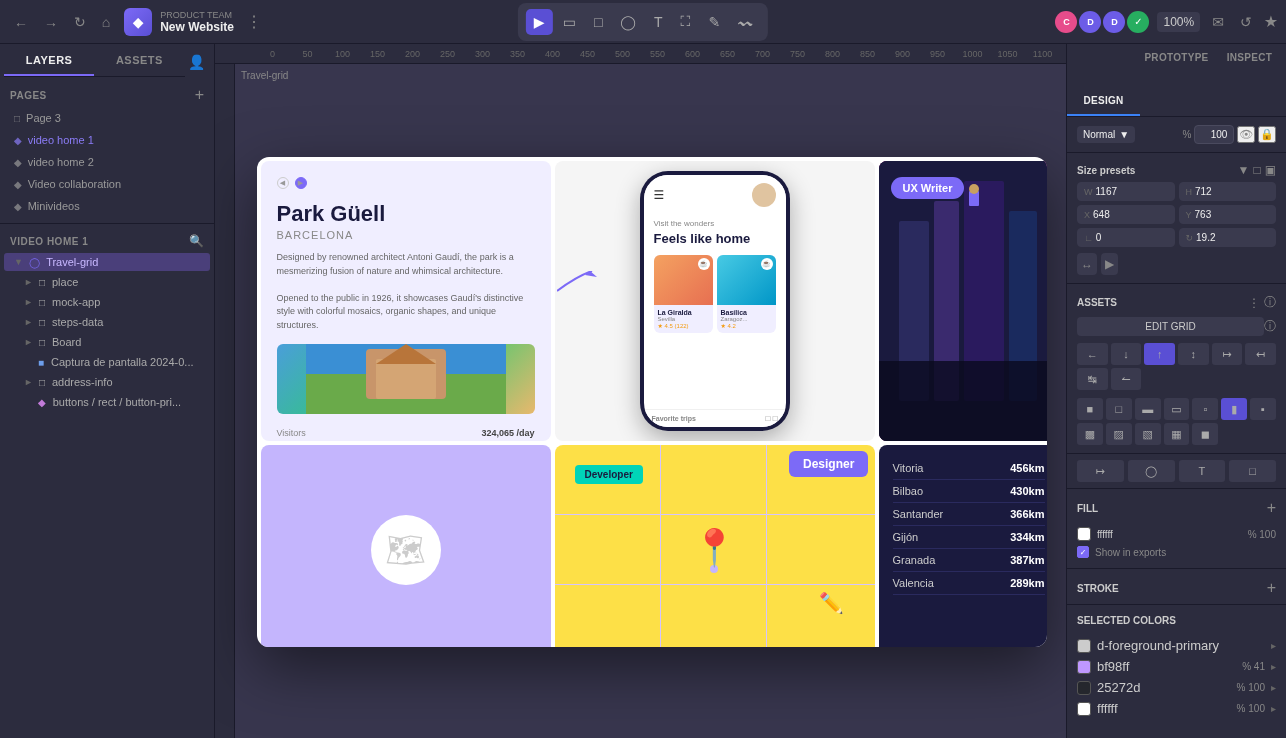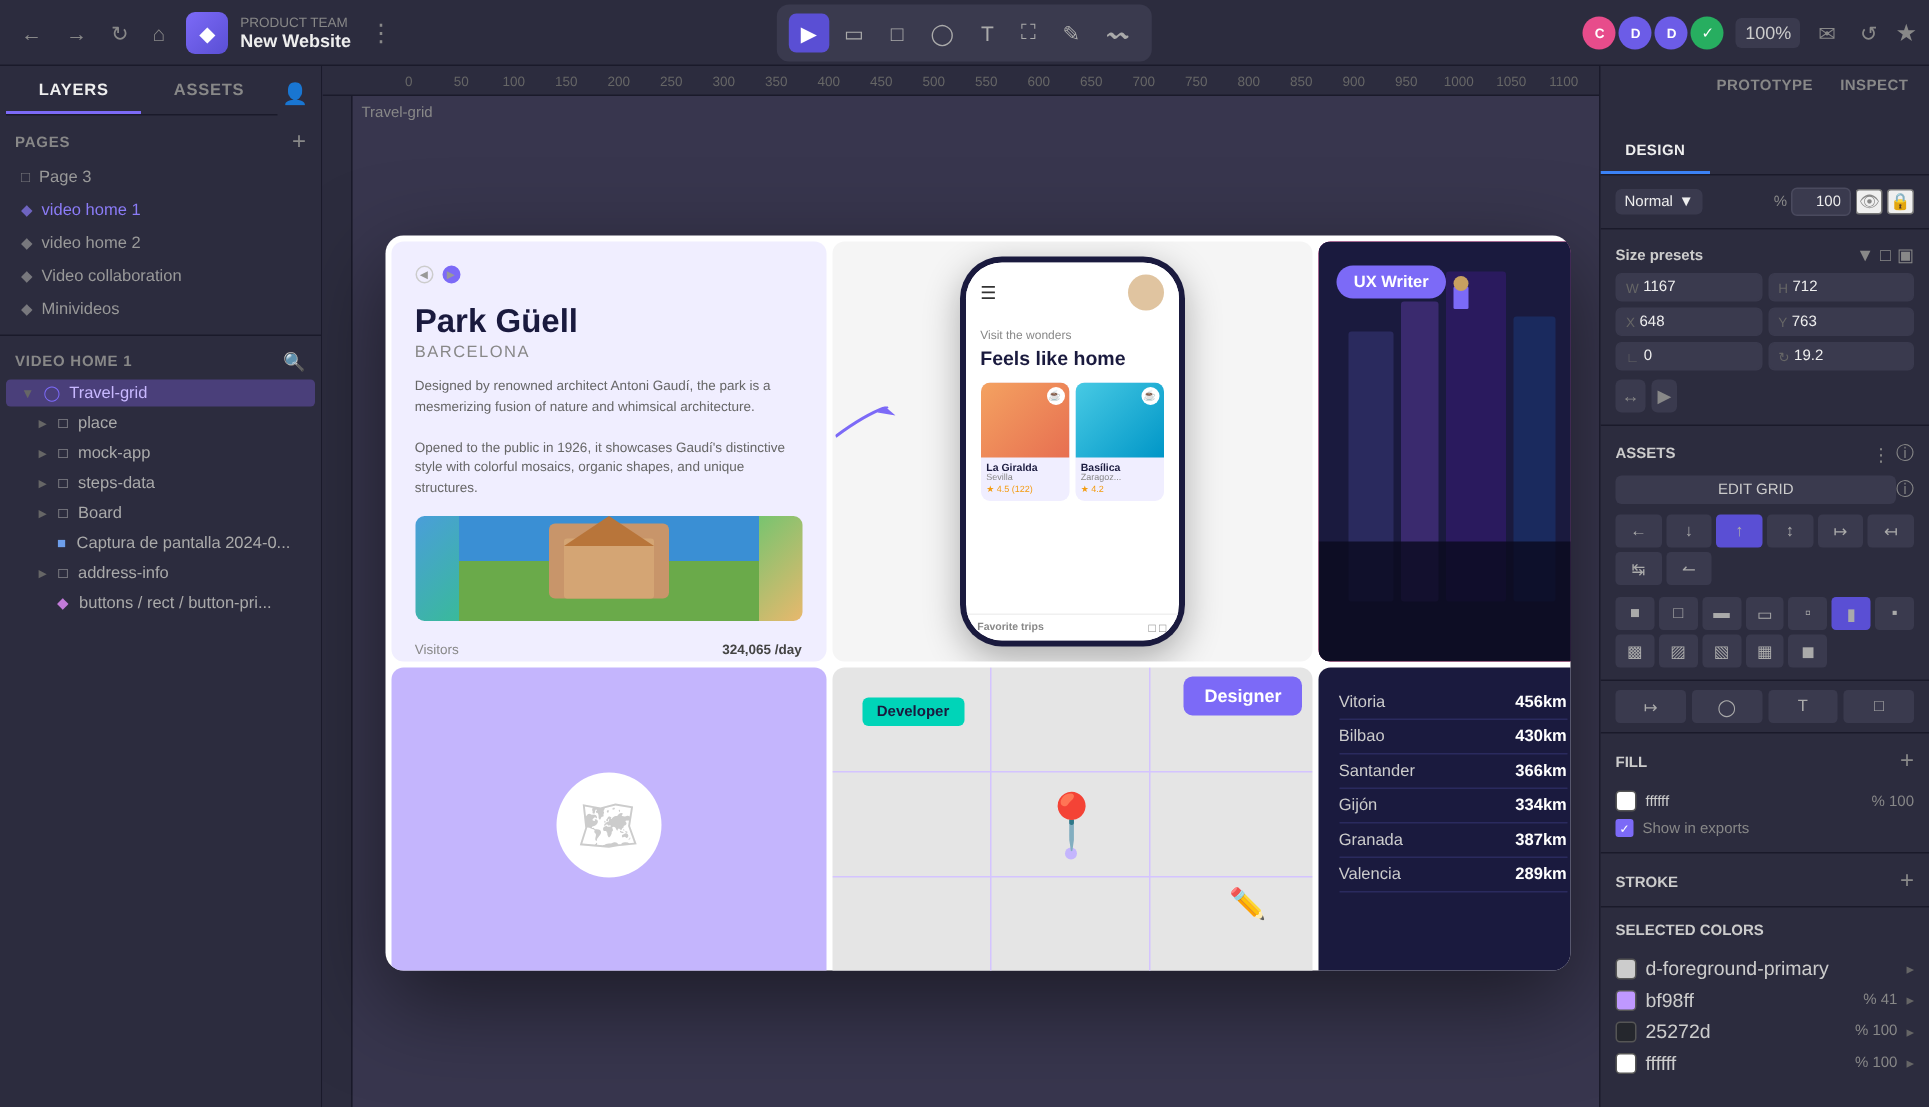--- a/index.html
+++ b/index.html
@@ -107,21 +107,21 @@
     .cell-ux { background: #be185d; position: relative; overflow: hidden; }
     .ux-badge { position: absolute; top: 16px; left: 12px; background: #7c6af7; color: white; padding: 5px 12px; border-radius: 20px; font-size: 11px; font-weight: 700; z-index: 2; }
     .ux-bg { width: 100%; height: 100%; background: linear-gradient(180deg, #2a1a5e 0%, #1a1a3e 100%); display: flex; align-items: center; justify-content: center; overflow: hidden; }
 
     
     .cell-map-icon { background: #c4b5fd; display: flex; align-items: center; justify-content: center; }
     .map-box { width: 70px; height: 70px; background: white; border-radius: 50%; display: flex; align-items: center; justify-content: center; }
     .map-icon-svg { font-size: 32px; }
 
     
-    .cell-map { background: #e5e5e5; position: relative; display: flex; align-items: center; justify-content: center; overflow: hidden; }
+    .cell-map { background: #fde047; position: relative; display: flex; align-items: center; justify-content: center; overflow: hidden; }
     .map-line-h { position: absolute; width: 100%; height: 1px; background: #d4c4ff; }
     .map-line-v { position: absolute; height: 100%; width: 1px; background: #d4c4ff; }
     .map-pin { position: relative; z-index: 2; text-align: center; }
     .pin-icon { font-size: 36px; color: #7c6af7; }
     .pin-dot { width: 8px; height: 8px; background: #c4b5fd; border-radius: 50%; margin: 0 auto; margin-top: -4px; }
     .pencil-icon { position: absolute; bottom: 40px; right: 30px; font-size: 20px; color: #1a1a3e; z-index: 3; }
     .dev-badge { position: absolute; top: 20px; left: 20px; background: #00d4b8; color: #1a1a3e; padding: 4px 10px; border-radius: 4px; font-size: 10px; font-weight: 700; z-index: 4; }
 
     
     .cell-dist { background: #1a1a3e; padding: 12px 14px; }

